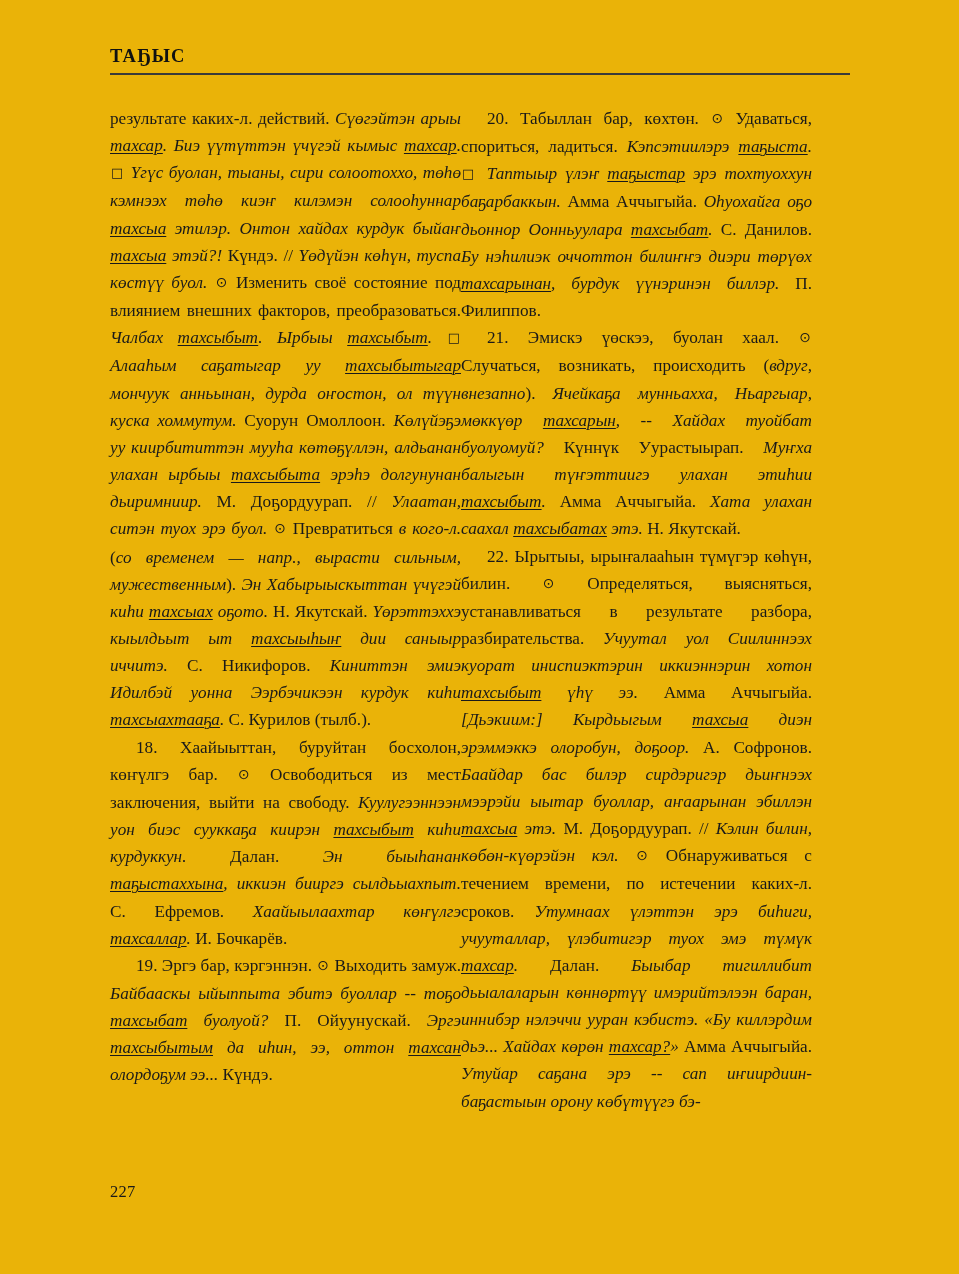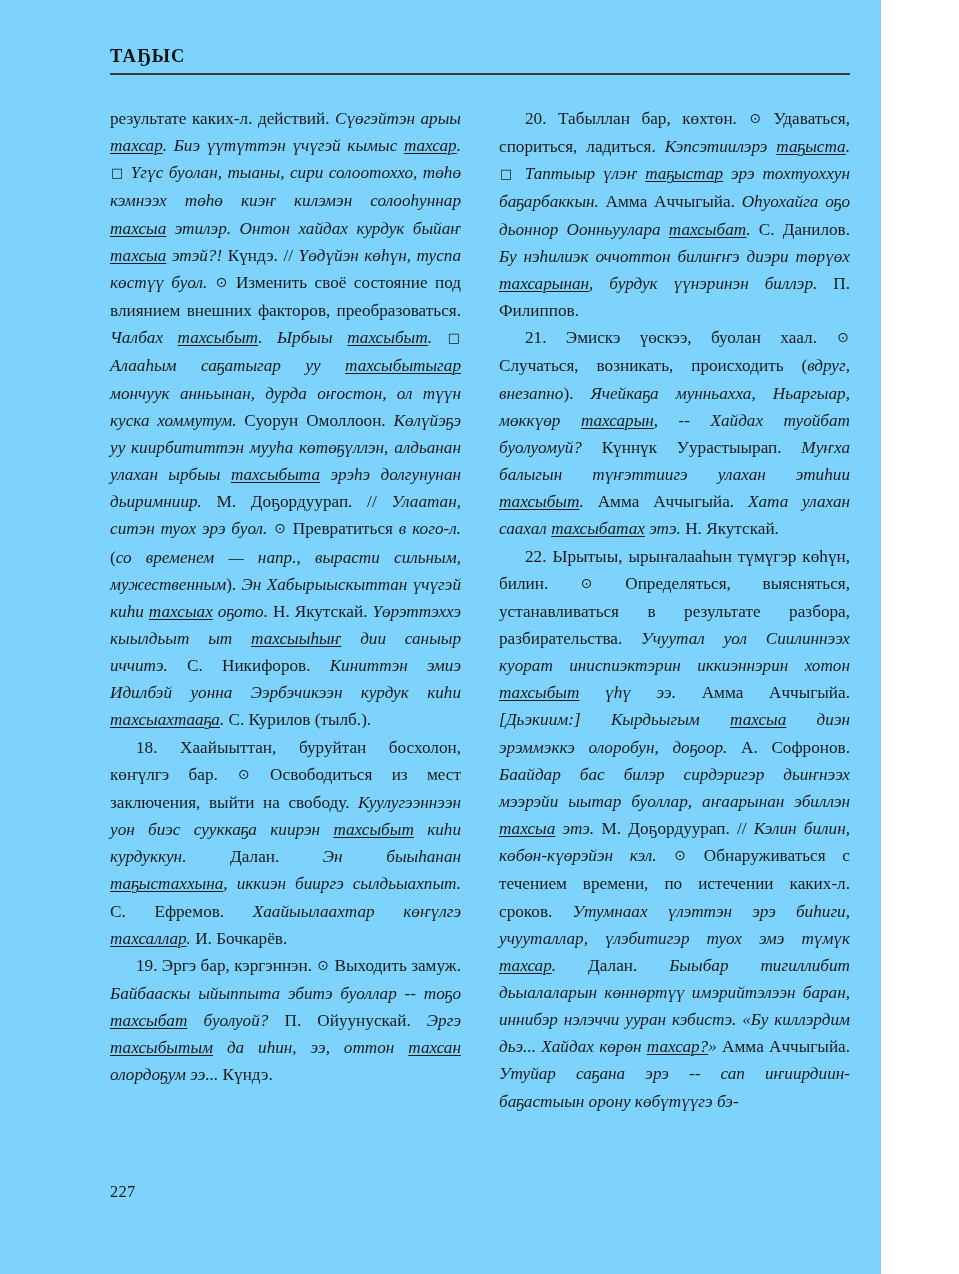--- a/index.html
+++ b/index.html
@@ -2,23 +2,23 @@
 <html><head>
 <meta charset="utf-8">
 <style>
   html, body {
     margin: 0;
     padding: 0;
     background: #ffffff;
   }
   .page {
     position: relative;
-    width: 881px;
+    width: 959px;
     height: 1274px;
-    background: #7dd3fc;
+    background: #eab308;
     font-family: "Liberation Serif", "DejaVu Serif", serif;
     color: #1a1a1a;
     box-sizing: border-box;
     overflow: hidden;
   }
 
   
   .runhead {
     position: absolute;
     left: 110px;
@@ -41,21 +41,20 @@
   }
 
   
   .columns {
     position: absolute;
     left: 110px;
     top: 105px;
     width: 740px;
     height: 1060px;
     display: flex;
-    gap: 38px;
   }
   .col {
     width: 351px;
     font-size: 17.2px;
     line-height: 27.15px;
     text-align: justify;
     text-justify: inter-word;
     hyphens: manual;
   }
   .col p {

